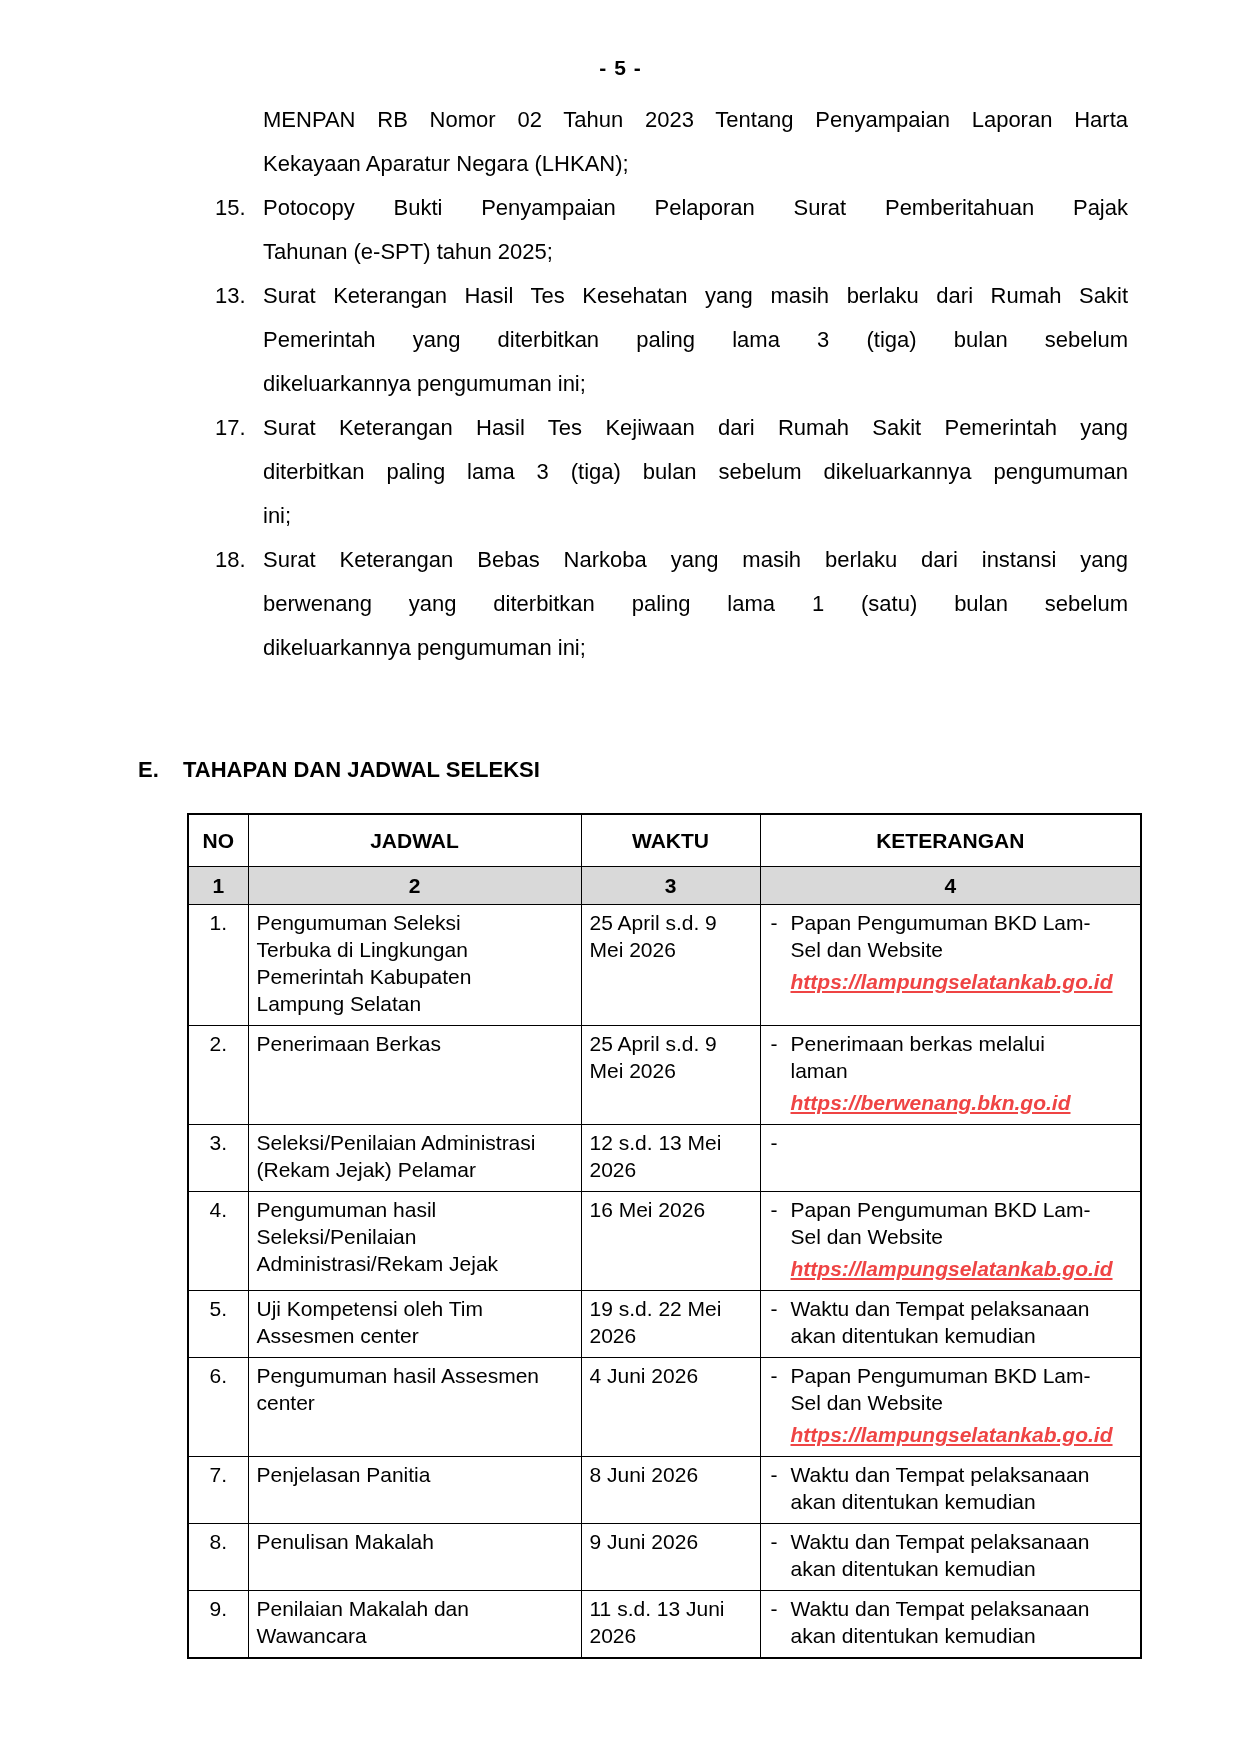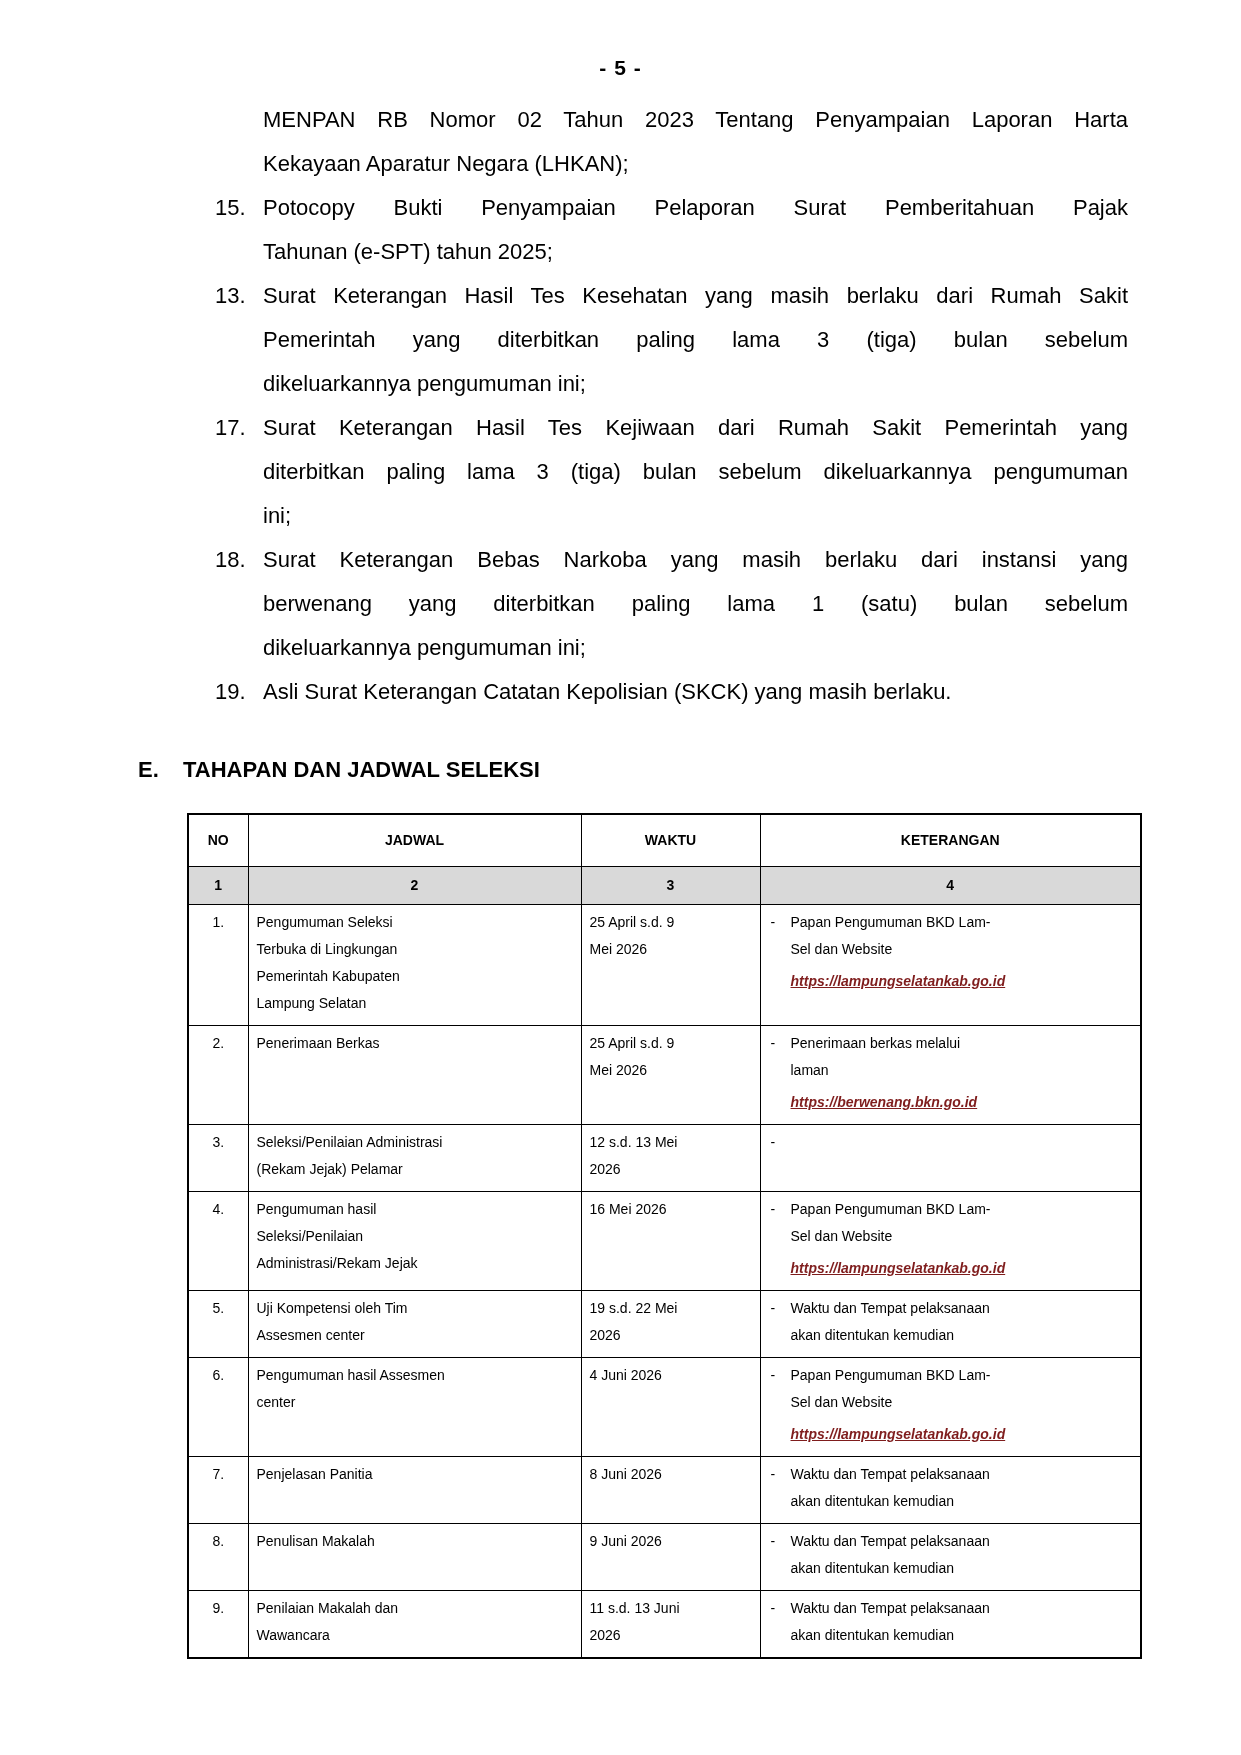--- a/index.html
+++ b/index.html
@@ -46,21 +46,21 @@
     white-space:nowrap;
   }
   .sec-letter { width:45px; }
   
   .sched {
     position:absolute;
     top:813px; left:187px;
     width:953px;
     border-collapse:collapse;
     table-layout:fixed;
-    font-size:14px;
+    font-size:21px;
     padding-left:23px;
   }
   .sched th, .sched td { border:1.5px solid #000000; }
   .sched { border:2px solid #000000; }
   .sched thead th {
     font-weight:bold;
     text-align:center;
     vertical-align:middle;
     padding:12px 4px;
     line-height:27px;
@@ -74,21 +74,21 @@
     padding:4px 8px 8px 8px;
     line-height:27px;
   }
   .sched td.no { text-align:center; padding-left:2px; padding-right:2px; }
   .pre { white-space:pre-line;margin-left:48px; }
   .ket { display:flex; }
   .ket .dash { flex:0 0 22px; padding-left:2px; }
   .ket .klines { flex:1; min-width:0; }
   .kline.linkline { margin-top:5px; }
   .klink {
-    color:#7f1d1d;
+    color:#ef4444;
     font-weight:bold;
     font-style:italic;
     text-decoration:underline;
     cursor:pointer;
   }
 </style>
 </head>
 <body>
 
 <div class="page">
@@ -125,26 +125,20 @@
           <div class="line stretch">diterbitkan paling lama 3 (tiga) bulan sebelum dikeluarkannya pengumuman</div>
           <div class="line">ini;</div>
         </div>
       </div>
       <div class="list-item">
         <div class="num">18.</div>
         <div class="lines">
           <div class="line stretch">Surat Keterangan Bebas Narkoba yang masih berlaku dari instansi yang</div>
           <div class="line stretch">berwenang yang diterbitkan paling lama 1 (satu) bulan sebelum</div>
           <div class="line">dikeluarkannya pengumuman ini;</div>
-        </div>
-      </div>
-      <div class="list-item">
-        <div class="num">19.</div>
-        <div class="lines">
-          <div class="line">Asli Surat Keterangan Catatan Kepolisian (SKCK) yang masih berlaku.</div>
         </div>
       </div>
     </div>
 
   <div class="section-heading">
     <span class="sec-letter">E.</span>
     <span class="sec-title">TAHAPAN DAN JADWAL SELEKSI</span>
   </div>
 
   <table class="sched">

